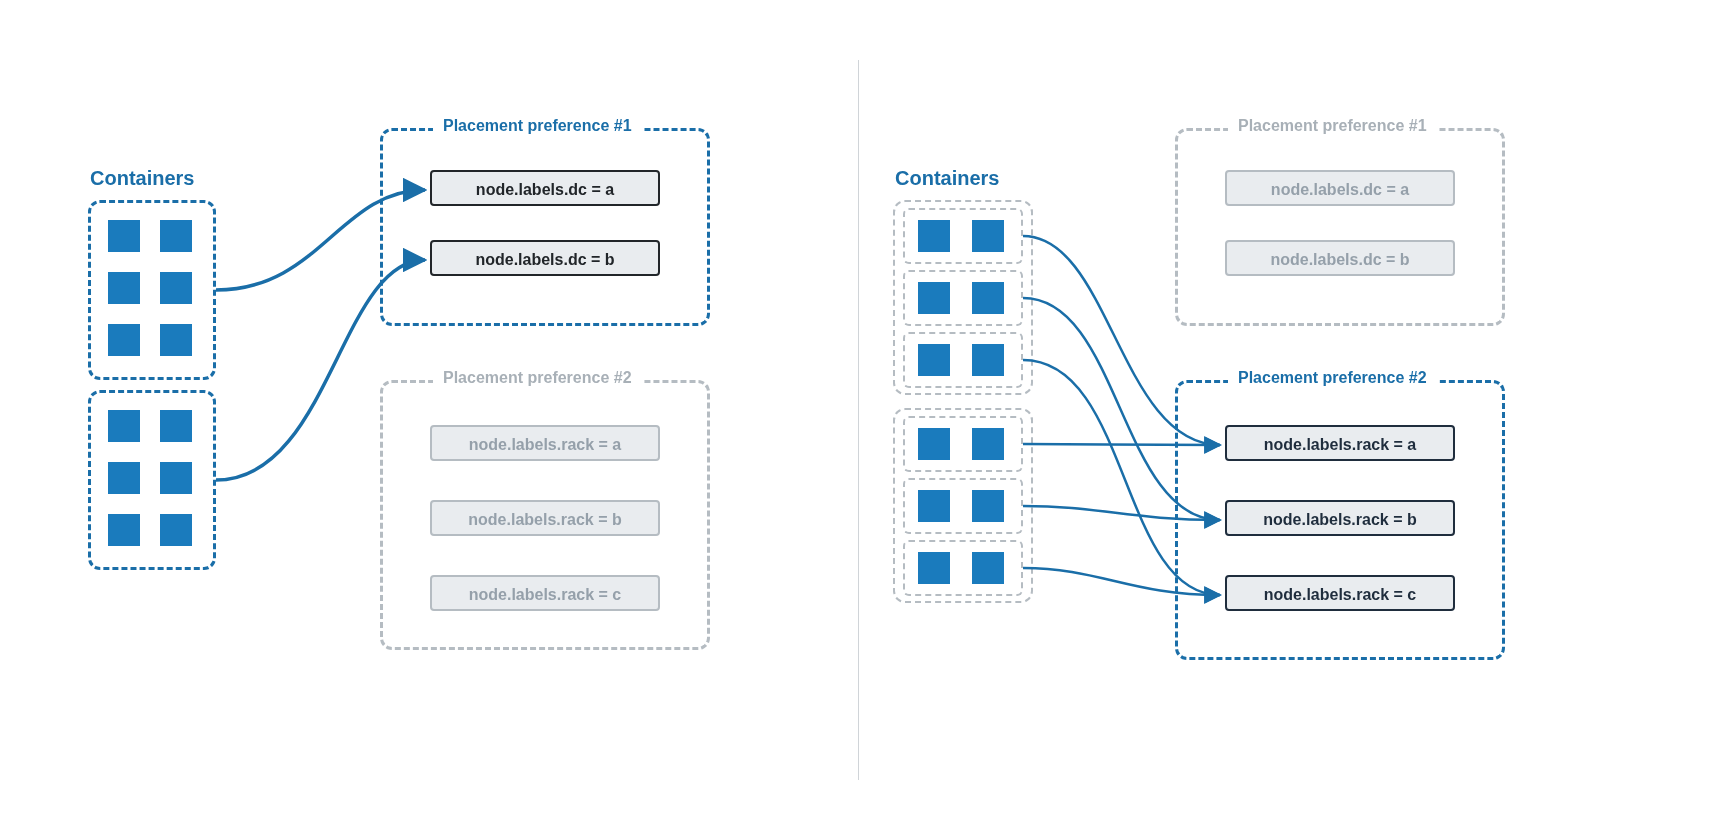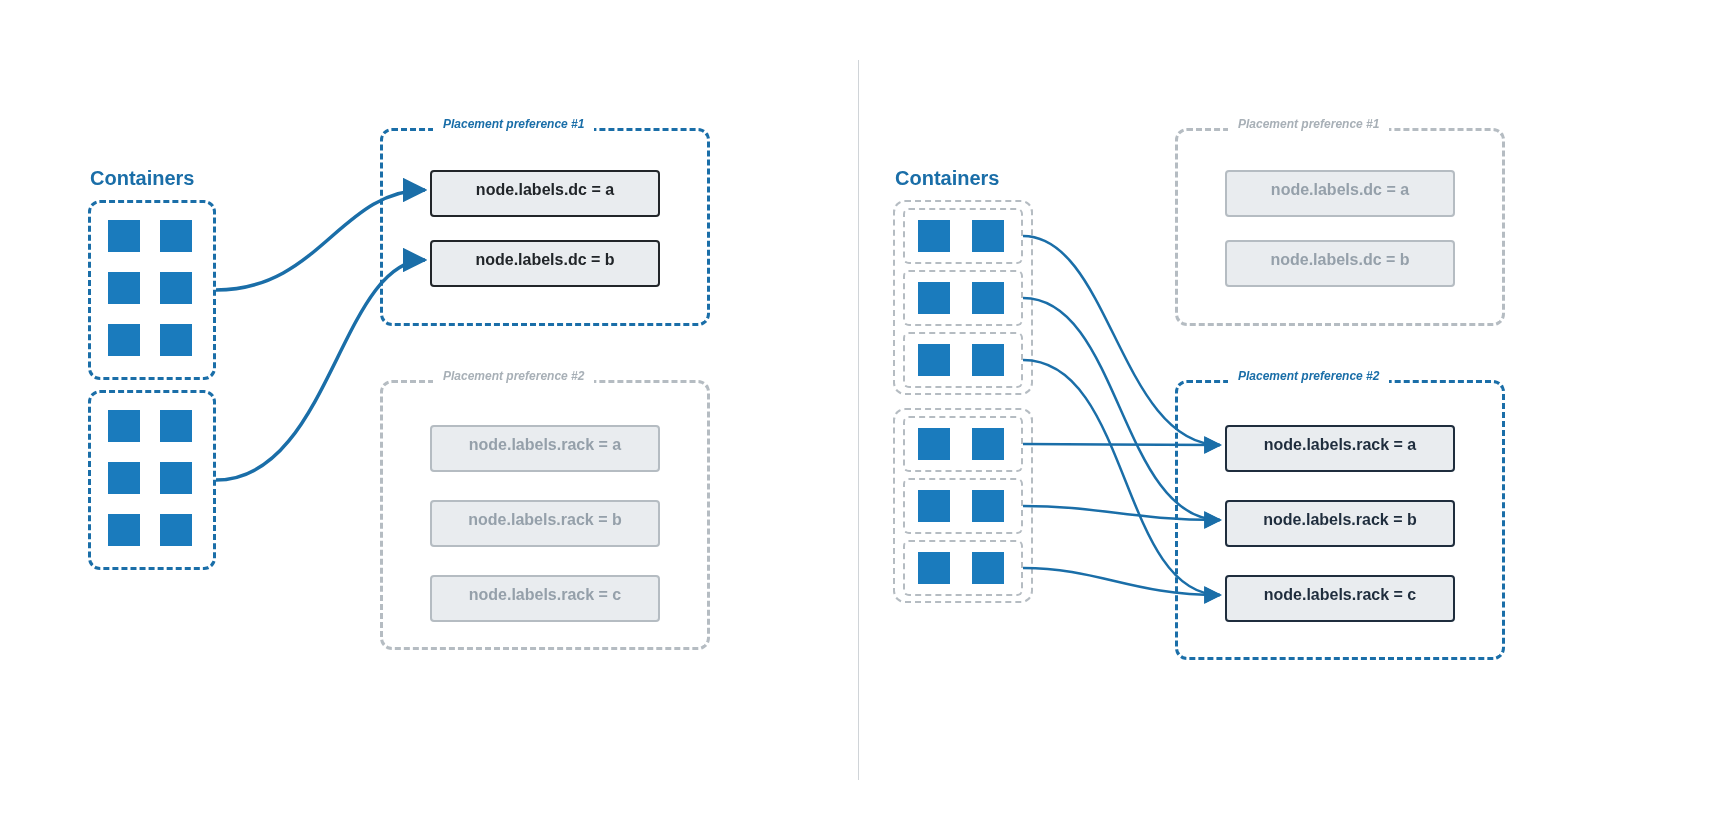--- a/index.html
+++ b/index.html
@@ -39,31 +39,30 @@
     border-radius: 12px;
   }
   .blue-border { border-color: #1a6ea8; }
   .grey-border { border-color: #b5bcc2; }
 
   .legend {
     position: absolute;
     background: #fff;
     padding: 0 10px;
     font-weight: 600;
-    font-size: 12px;
+    font-size: 16px;
     top: -14px;
-    font-style: italic;
   }
   .legend.blue-txt { color: #1a6ea8; }
   .legend.grey-txt { color: #a8b0b7; }
 
   .node-box {
     position: absolute;
     border-radius: 4px;
-    height: 47px;
+    height: 36px;
     line-height: 36px;
     font-size: 16px;
     text-align: center;
     font-weight: 600;
   }
   .node-active {
     background: #e9ecef;
     border: 2px solid #212529;
     color: #212529;
   }

